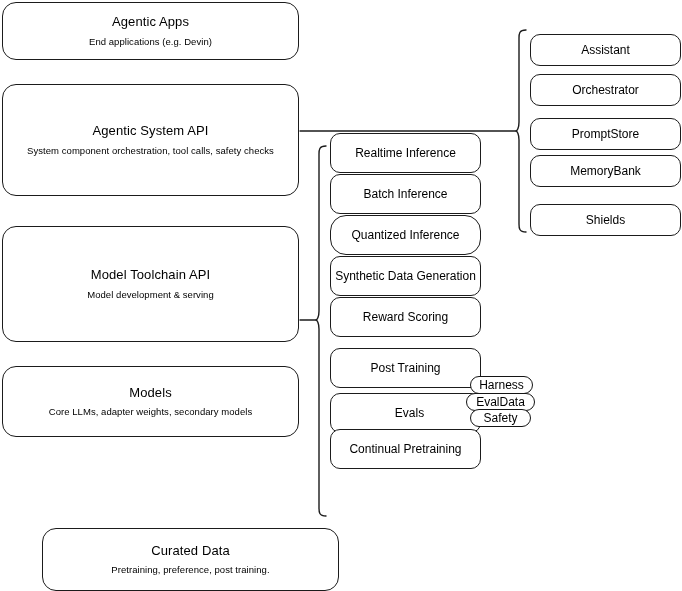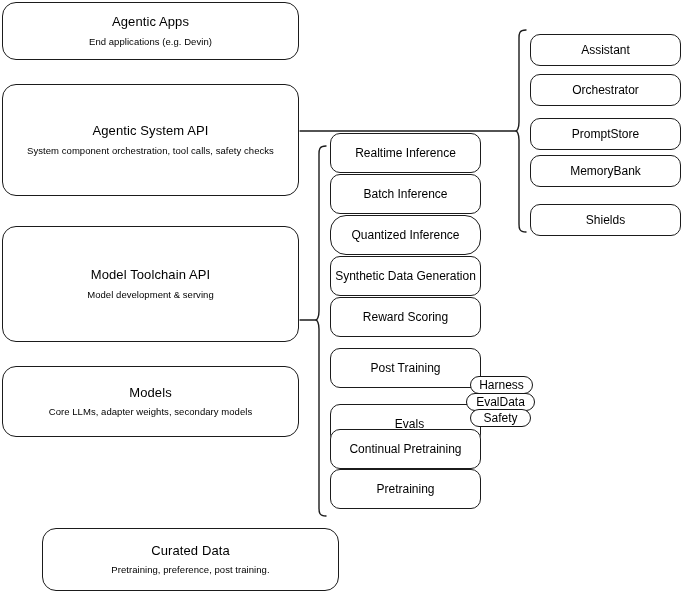--- a/index.html
+++ b/index.html
@@ -163,29 +163,26 @@
   </div>
   <div class="box chip chip-mid" style="top:256px;">
     <span>Synthetic Data Generation</span>
   </div>
   <div class="box chip chip-mid" style="top:297px;">
     <span>Reward Scoring</span>
   </div>
   <div class="box chip chip-mid" style="top:348px;">
     <span>Post Training</span>
   </div>
-  <div class="box chip chip-mid" style="top:404px;padding-left:8px;">
+  <div class="box chip chip-mid" style="top:393px;padding-left:8px;">
     <span>Evals</span>
   </div>
   <div class="box chip chip-mid" style="top:429px;">
     <span>Continual Pretraining</span>
   </div>
-  <div class="box chip chip-mid" style="top:469px;">
-    <span>Pretraining</span>
-  </div>
 
   <div class="pill" style="left:470px;top:376px;width:63px;">
     <span>Harness</span>
   </div>
   <div class="pill" style="left:466px;top:393px;width:69px;">
     <span>EvalData</span>
   </div>
   <div class="pill" style="left:470px;top:409px;width:61px;">
     <span>Safety</span>
   </div>

